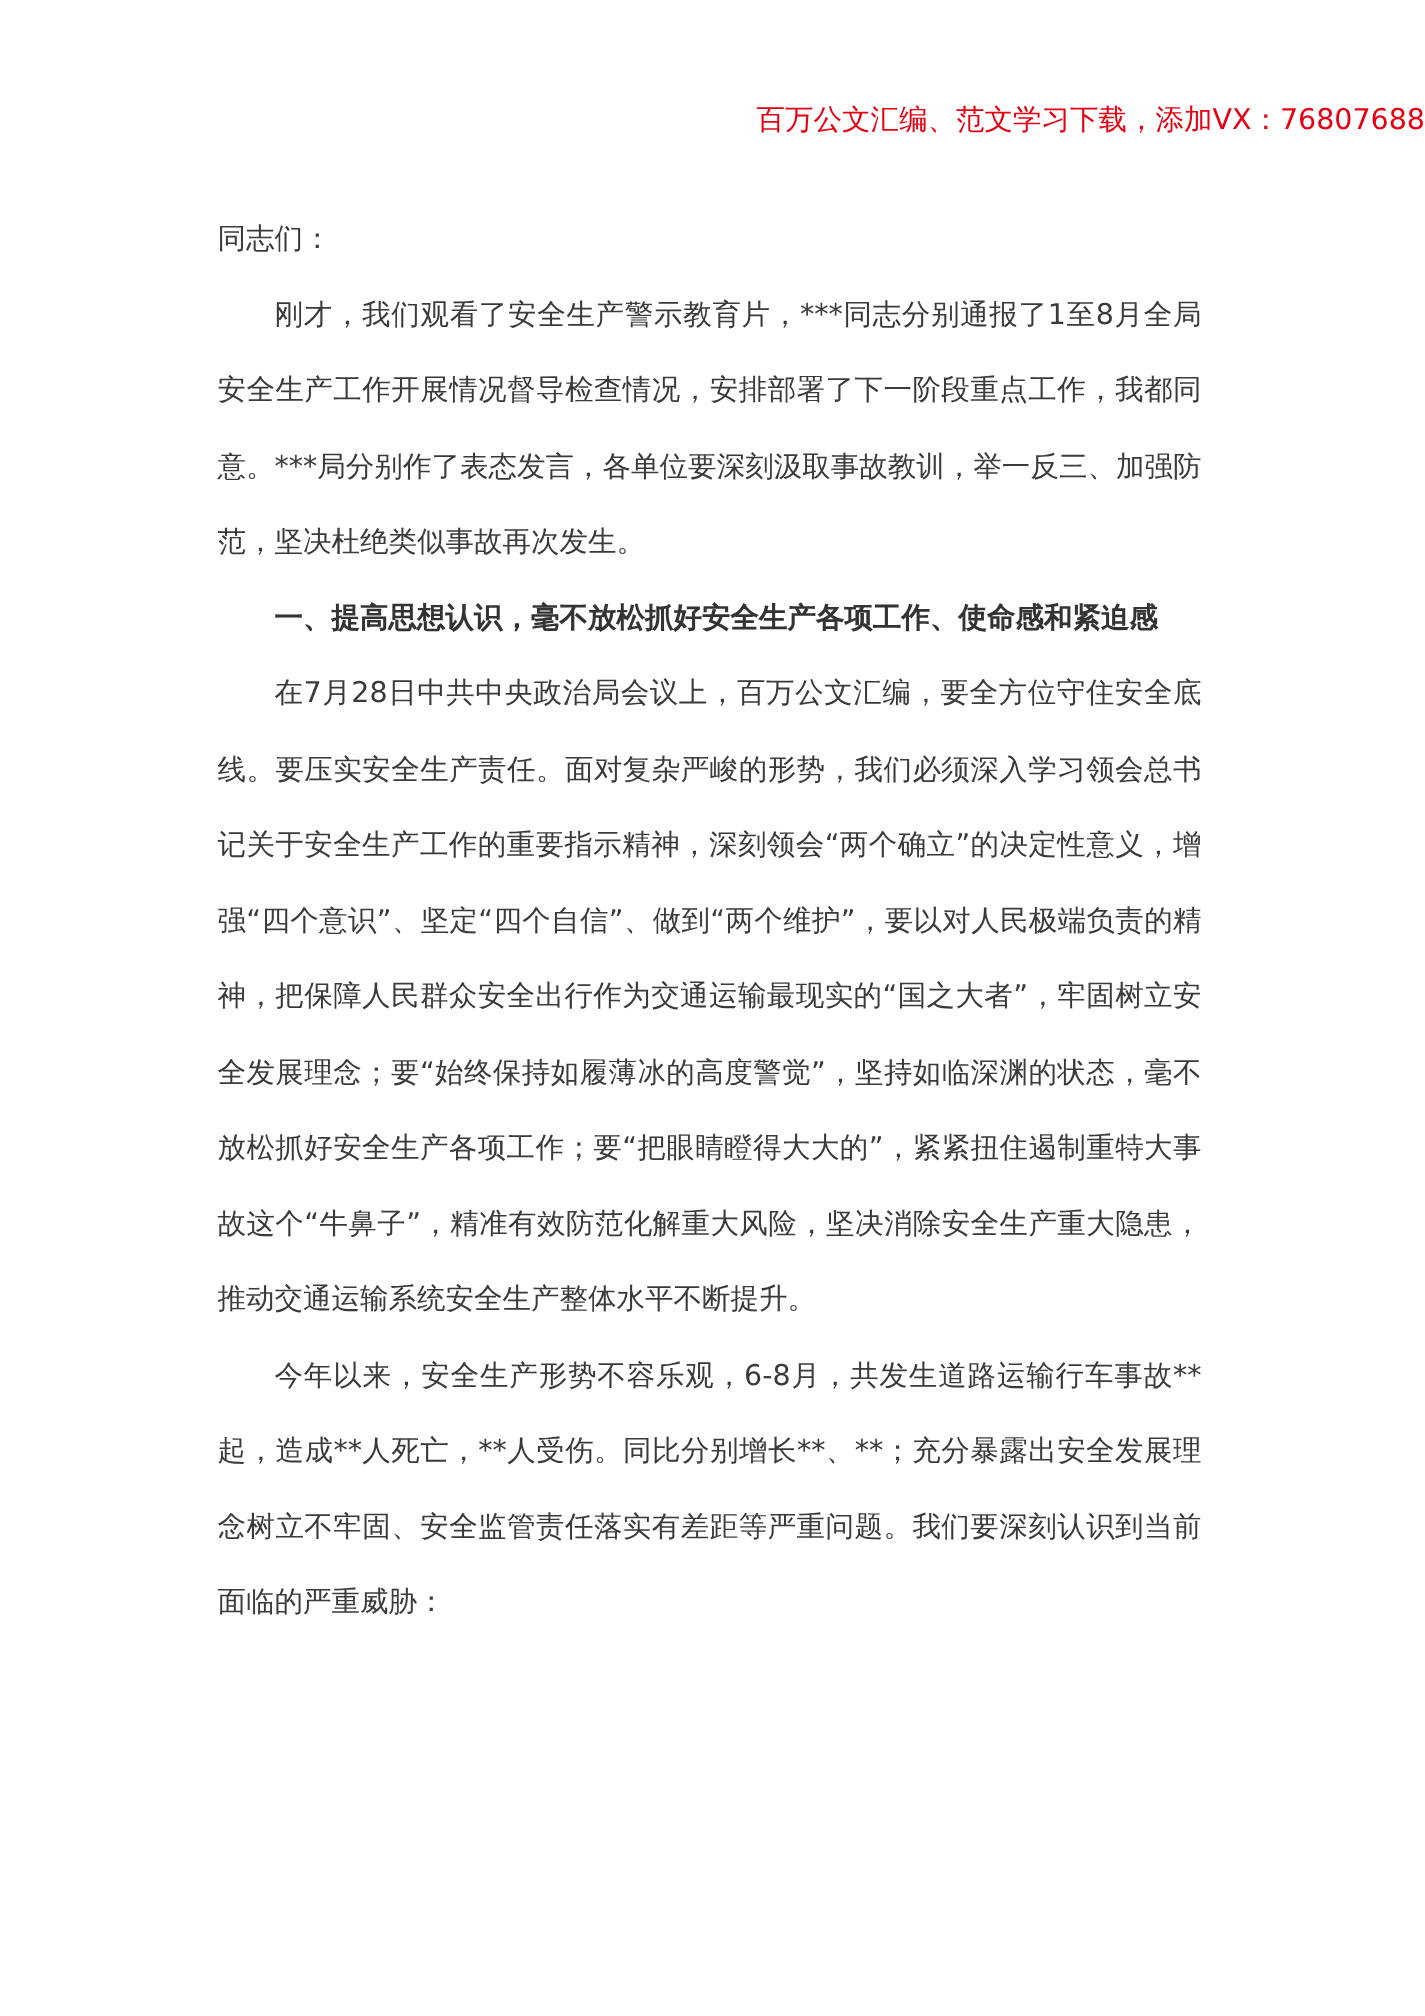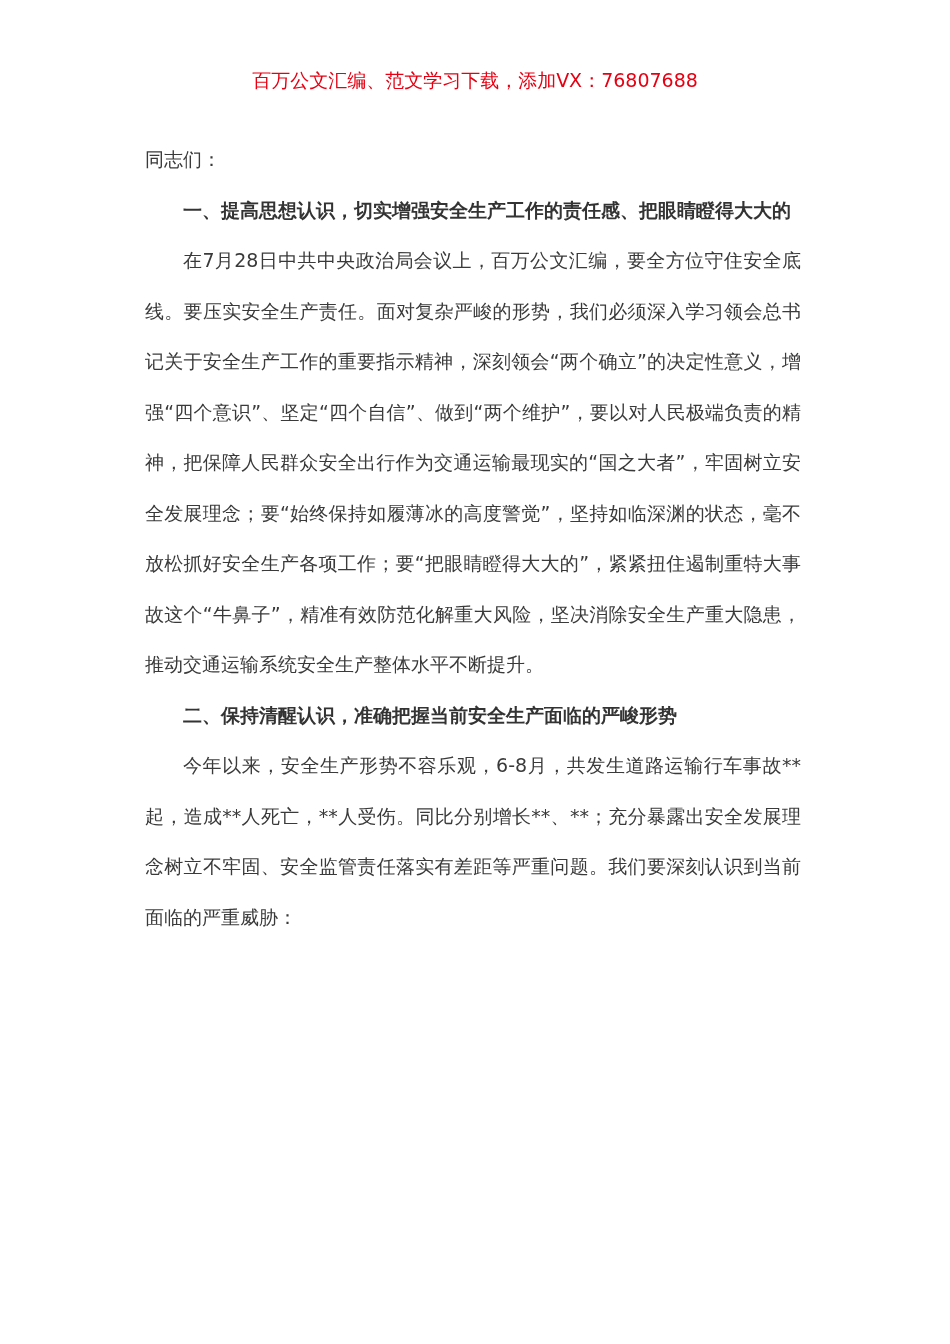--- a/index.html
+++ b/index.html
@@ -1,19 +1,19 @@
 <!DOCTYPE html>
 <html><head>
 <meta charset="utf-8">
 <style>
   html, body { margin: 0; padding: 0; background: #ffffff; }
   body { width: 950px; height: 1344px; position: relative; overflow: hidden; }
   .header {
     position: absolute; top: 64px; left: 0; width: 950px;
-    text-align: center; color: #e60012;
+    text-align: right; color: #e60012;
     font-family: "DejaVu Sans", "Liberation Sans", sans-serif;
     font-size: 19px; line-height: 32px;
   }
   .content {
     position: absolute; top: 134px; left: 145px; width: 656px;
     font-family: "DejaVu Sans", "Liberation Sans", sans-serif;
     font-size: 19px; color: #3a3a3a;
   }
   .content p {
     margin: 0 0 0 0; line-height: 50.5px; text-align: justify;
@@ -22,17 +22,17 @@
   .content p.indent { text-indent: 2em; }
   .content p.heading { font-weight: bold; color: #333333; }
 </style>
 </head>
 <body>
 
 <div class="header">百万公文汇编、范文学习下载，添加VX：76807688</div>
 
 <div class="content">
   <p>同志们：</p>
-  <p class="indent heading">一、提高思想认识，切实增强安全生产工作的责任感、把眼睛瞪得大大的</p>
+  <p class="indent">刚才，我们观看了安全生产警示教育片，***同志分别通报了1至8月全局安全生产工作开展情况督导检查情况，安排部署了下一阶段重点工作，我都同意。***局分别作了表态发言，各单位要深刻汲取事故教训，举一反三、加强防范，坚决杜绝类似事故再次发生。</p>
+  <p class="indent heading">一、提高思想认识，毫不放松抓好安全生产各项工作、使命感和紧迫感</p>
   <p class="indent">在7月28日中共中央政治局会议上，百万公文汇编，要全方位守住安全底线。要压实安全生产责任。面对复杂严峻的形势，我们必须深入学习领会总书记关于安全生产工作的重要指示精神，深刻领会“两个确立”的决定性意义，增强“四个意识”、坚定“四个自信”、做到“两个维护”，要以对人民极端负责的精神，把保障人民群众安全出行作为交通运输最现实的“国之大者”，牢固树立安全发展理念；要“始终保持如履薄冰的高度警觉”，坚持如临深渊的状态，毫不放松抓好安全生产各项工作；要“把眼睛瞪得大大的”，紧紧扭住遏制重特大事故这个“牛鼻子”，精准有效防范化解重大风险，坚决消除安全生产重大隐患，推动交通运输系统安全生产整体水平不断提升。</p>
-  <p class="indent heading">二、保持清醒认识，准确把握当前安全生产面临的严峻形势</p>
   <p class="indent">今年以来，安全生产形势不容乐观，6-8月，共发生道路运输行车事故**起，造成**人死亡，**人受伤。同比分别增长**、**；充分暴露出安全发展理念树立不牢固、安全监管责任落实有差距等严重问题。我们要深刻认识到当前面临的严重威胁：</p>
 </div>
 
 </body></html>

